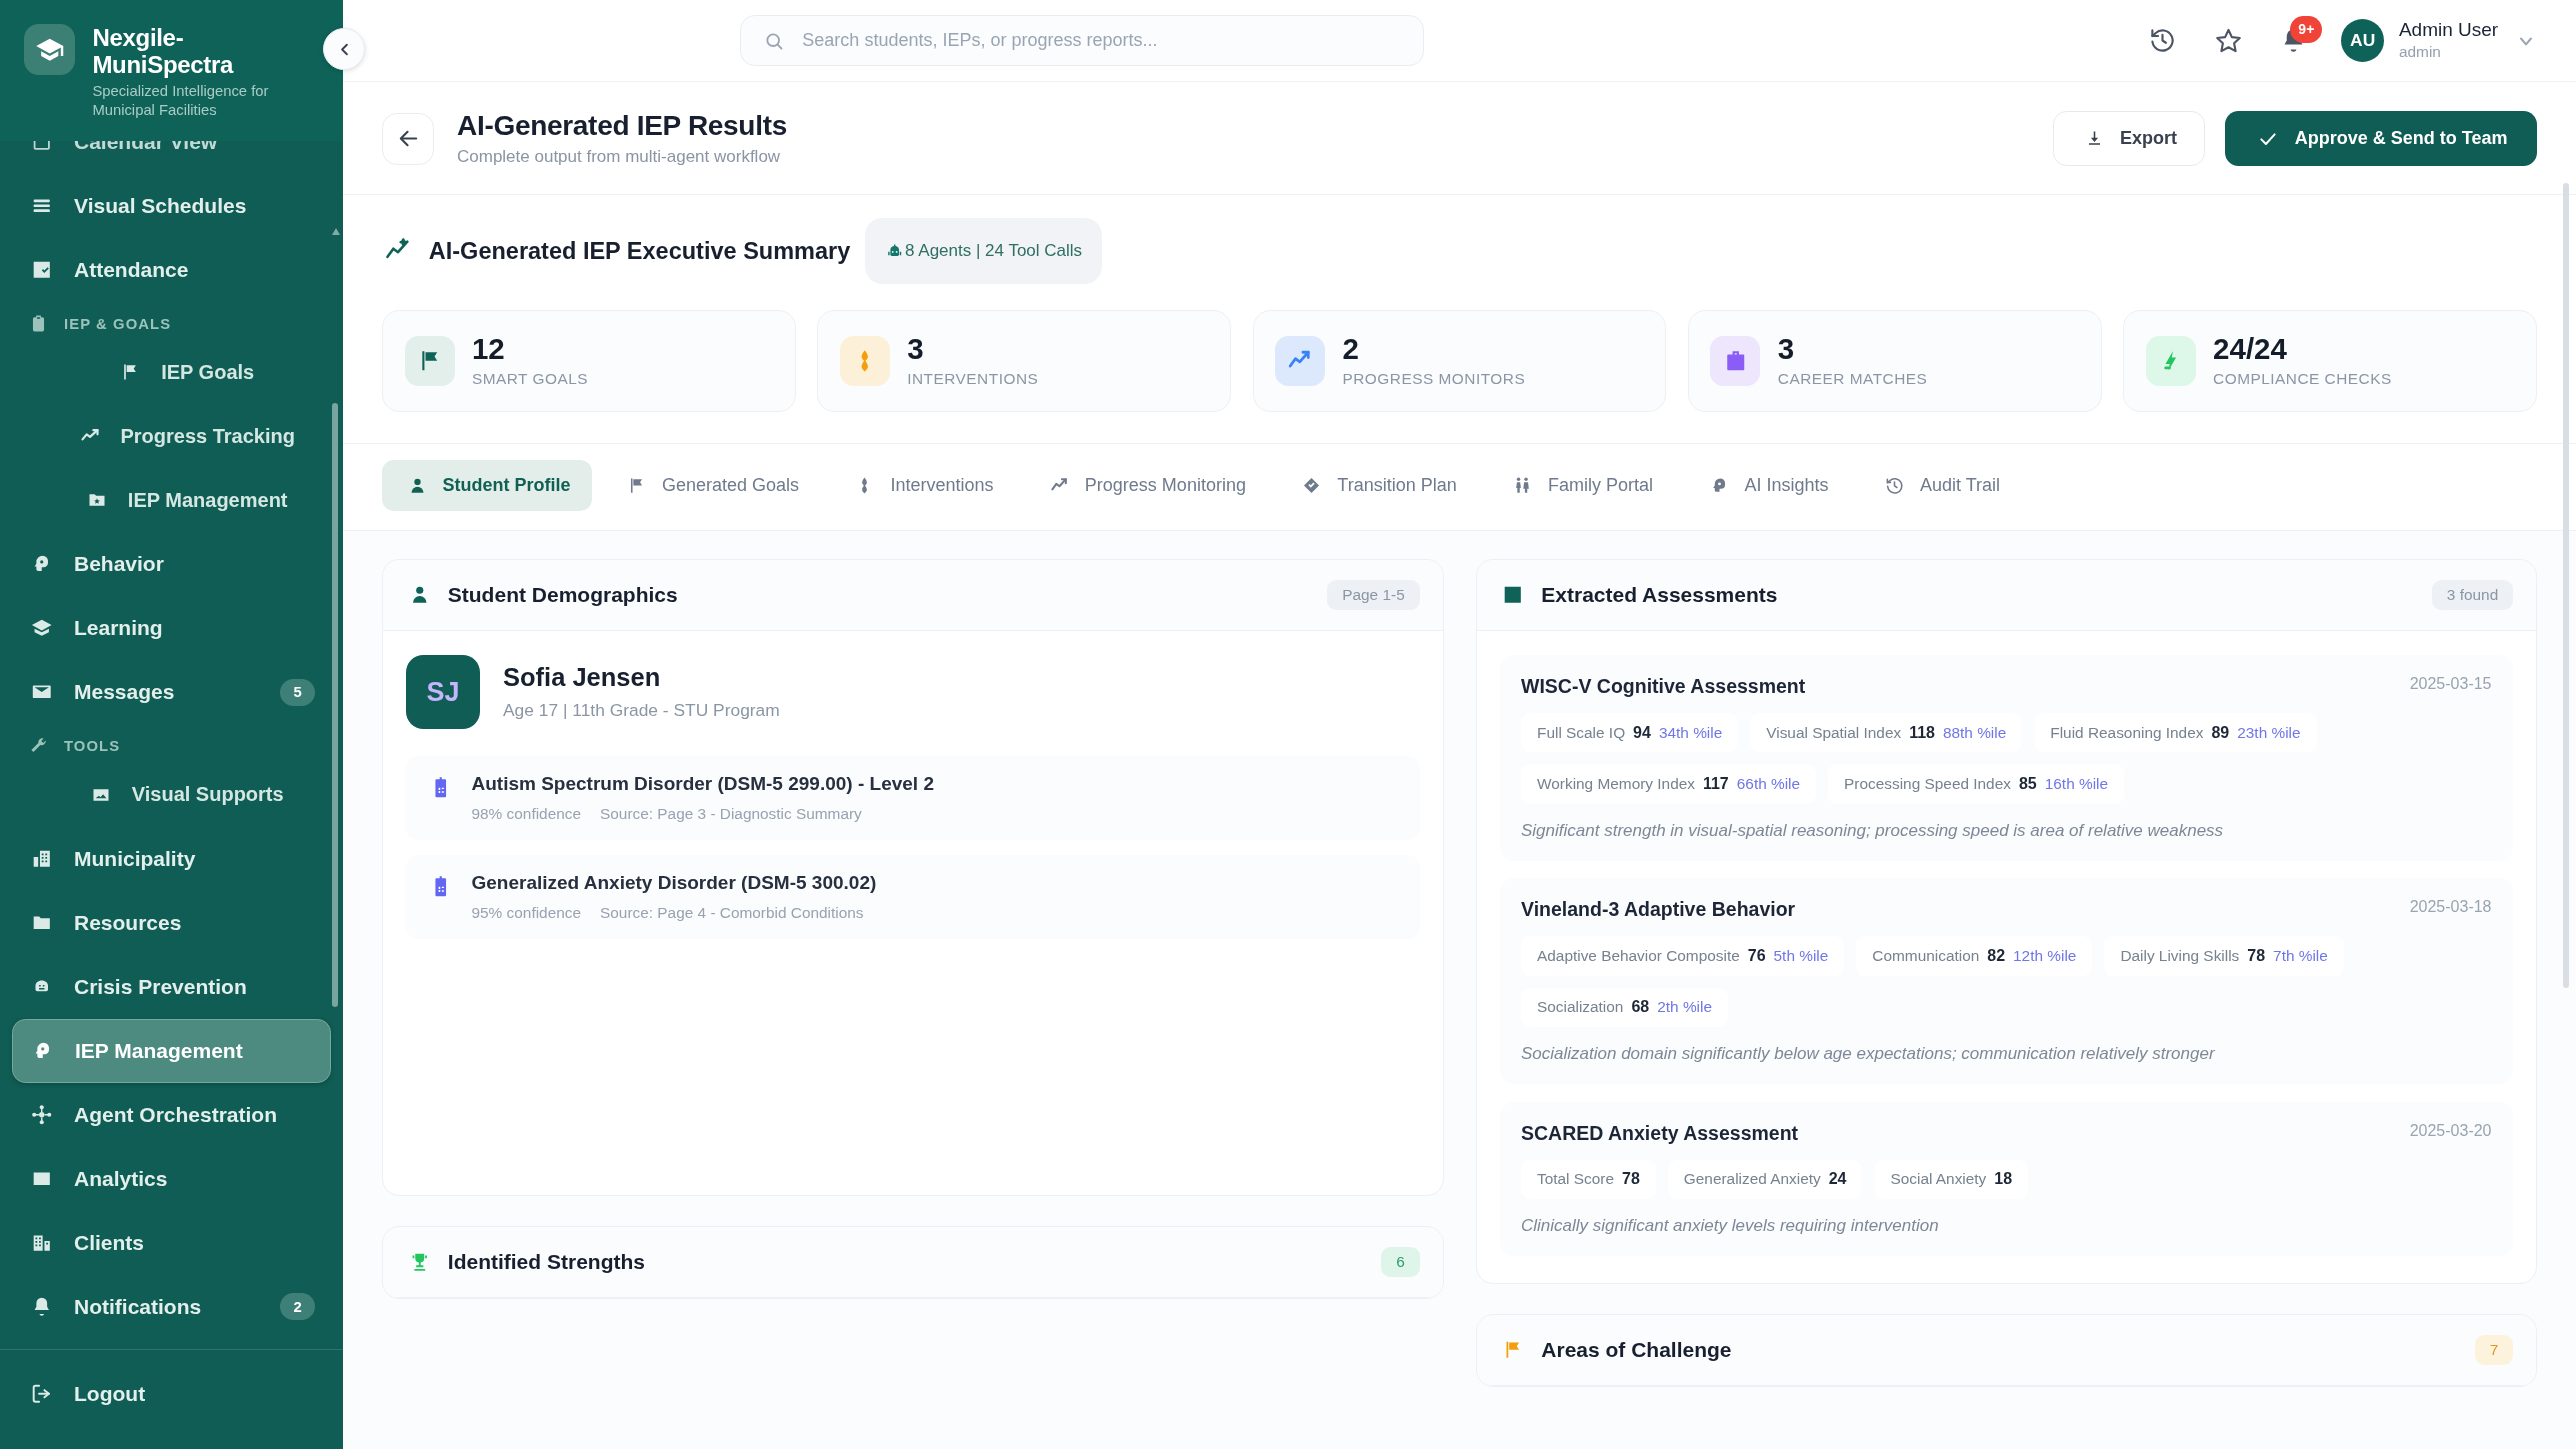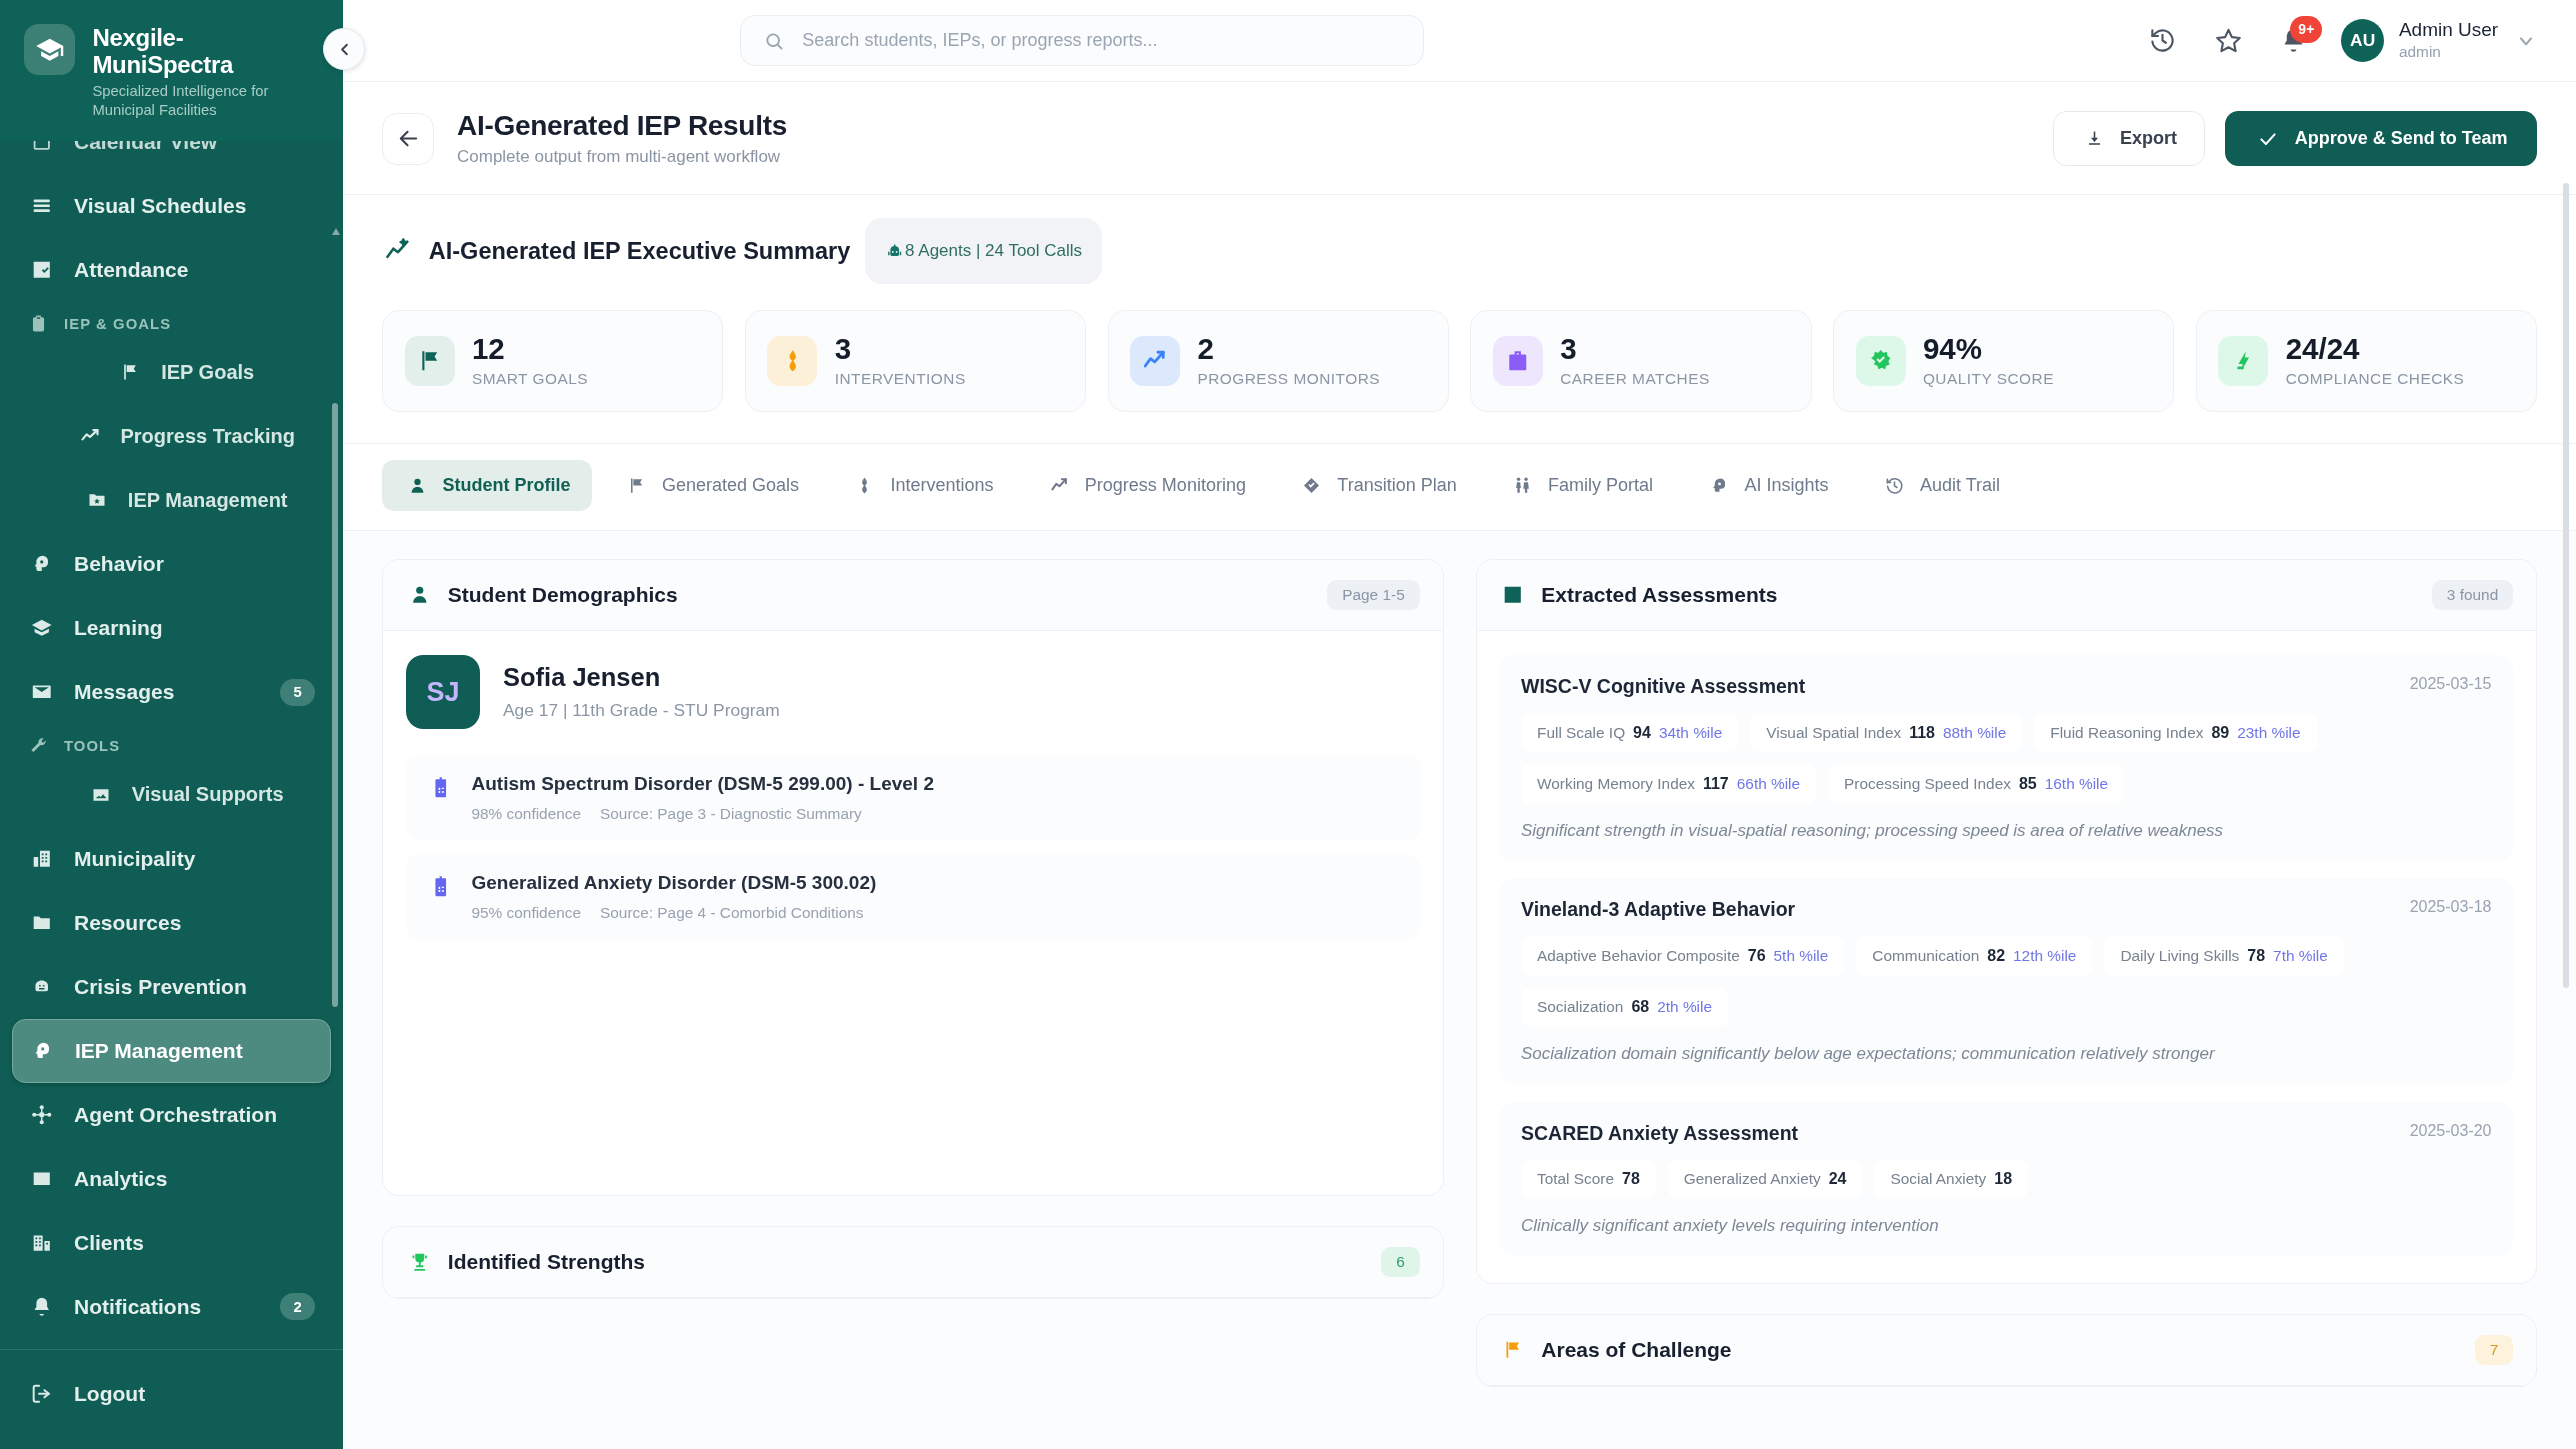--- a/index.html
+++ b/index.html
@@ -604,31 +604,20 @@
         </div>
         <div class="stat-card">
           <div class="stat-ico" style="background:#eee6fd">
             <svg width="25.5" height="25.5" viewBox="0 0 24 24" fill="#8b5cf6">
                 <path d="M9 3h6v3h4a1 1 0 0 1 1 1v13a1 1 0 0 1-1 1H5a1 1 0 0 1-1-1V7a1 1 0 0 1 1-1h4V3zm2 2v1h2V5h-2z"></path>
               </svg>
           </div>
           <div>
             <div class="stat-val">3</div>
             <div class="stat-lbl">CAREER MATCHES</div>
-          </div>
-        </div>
-        <div class="stat-card">
-          <div class="stat-ico" style="background:#ddf7e8">
-            <svg width="25.5" height="25.5" viewBox="0 0 24 24" fill="#22c55e">
-                <path d="M12 1.8l2.3 2.6 3.4-.6.6 3.4L21 9.5l-1.9 2.9 1.3 3.2-3.3 1.1-1 3.3-3.1-1.4-3.1 1.4-1-3.3-3.3-1.1 1.3-3.2L3 9.5l2.7-2.3.6-3.4 3.4.6L12 1.8zm-1 12.4 5-5-1.5-1.5-3.5 3.5-1.6-1.6L8 11.1l3 3.1z"></path>
-              </svg>
-          </div>
-          <div>
-            <div class="stat-val">94%</div>
-            <div class="stat-lbl">QUALITY SCORE</div>
           </div>
         </div>
         <div class="stat-card">
           <div class="stat-ico" style="background:#ddf7e8">
             <svg width="25.5" height="25.5" viewBox="0 0 24 24" fill="#22c55e">
                 <path d="M14 3 7 15h4l-1 6 7-12h-4l1-6z"></path>
                 <rect x="6" y="17.5" width="6" height="2.6" rx="1"></rect>
               </svg>
           </div>
           <div>

